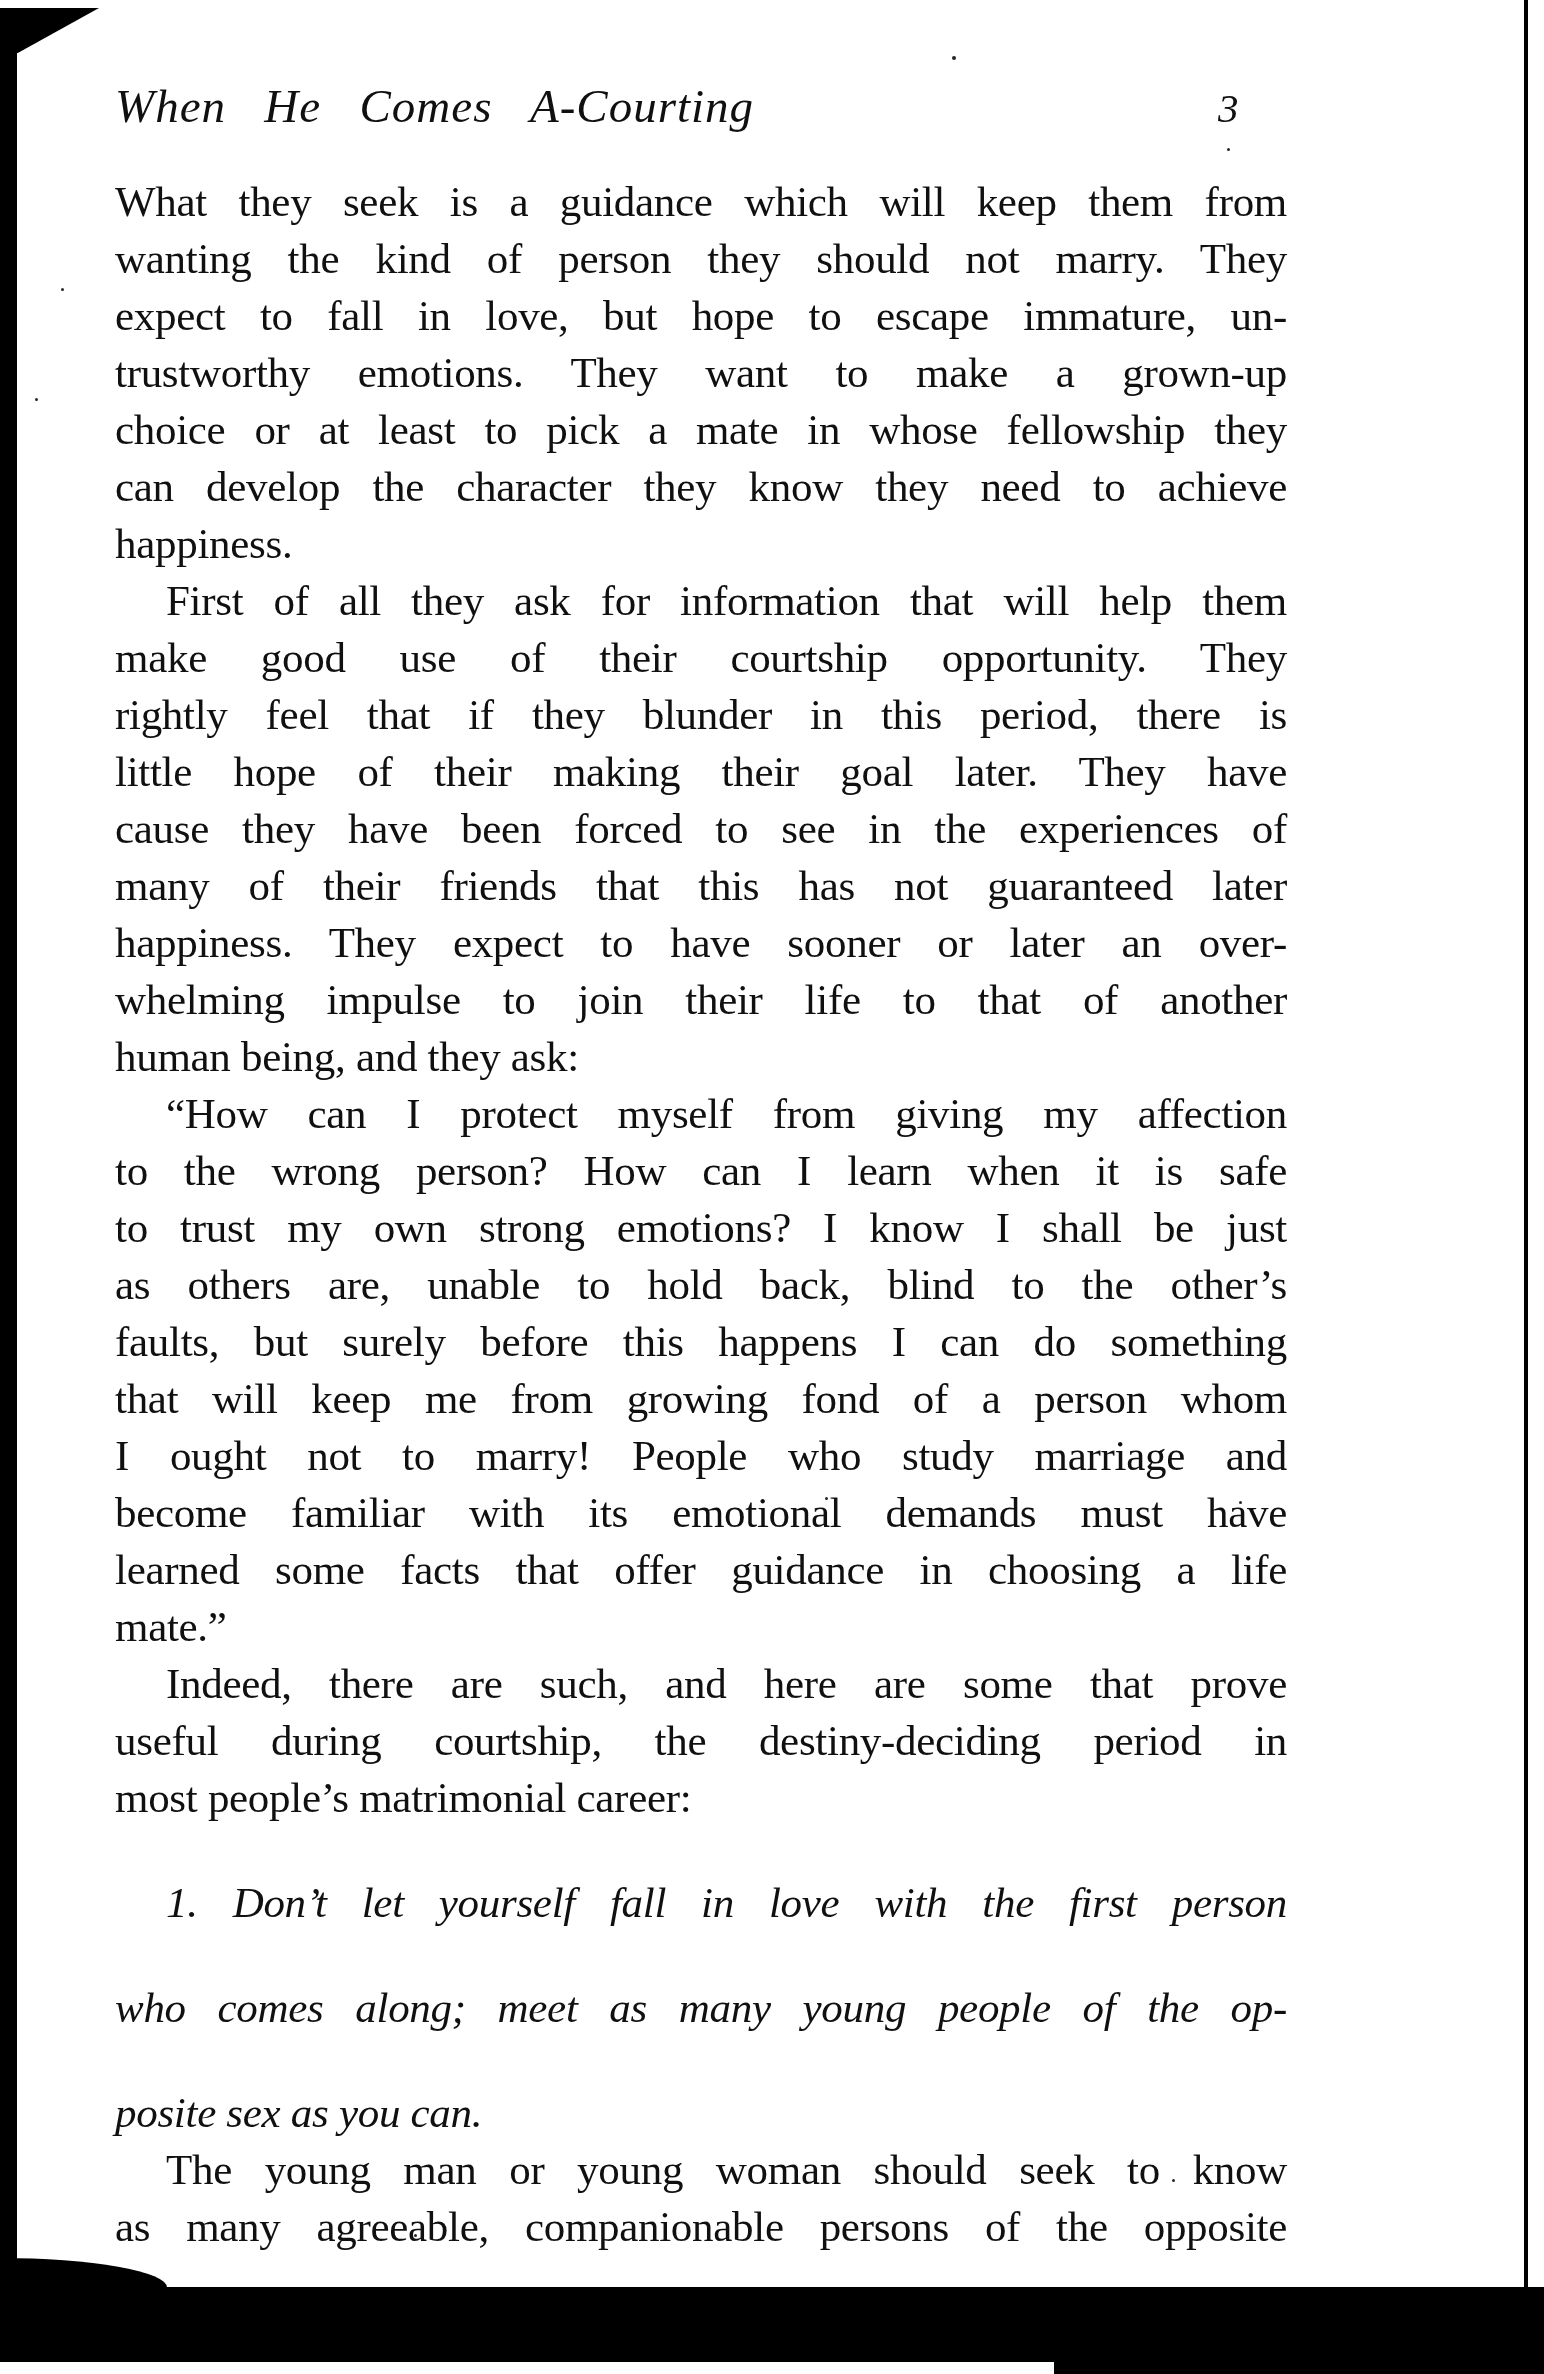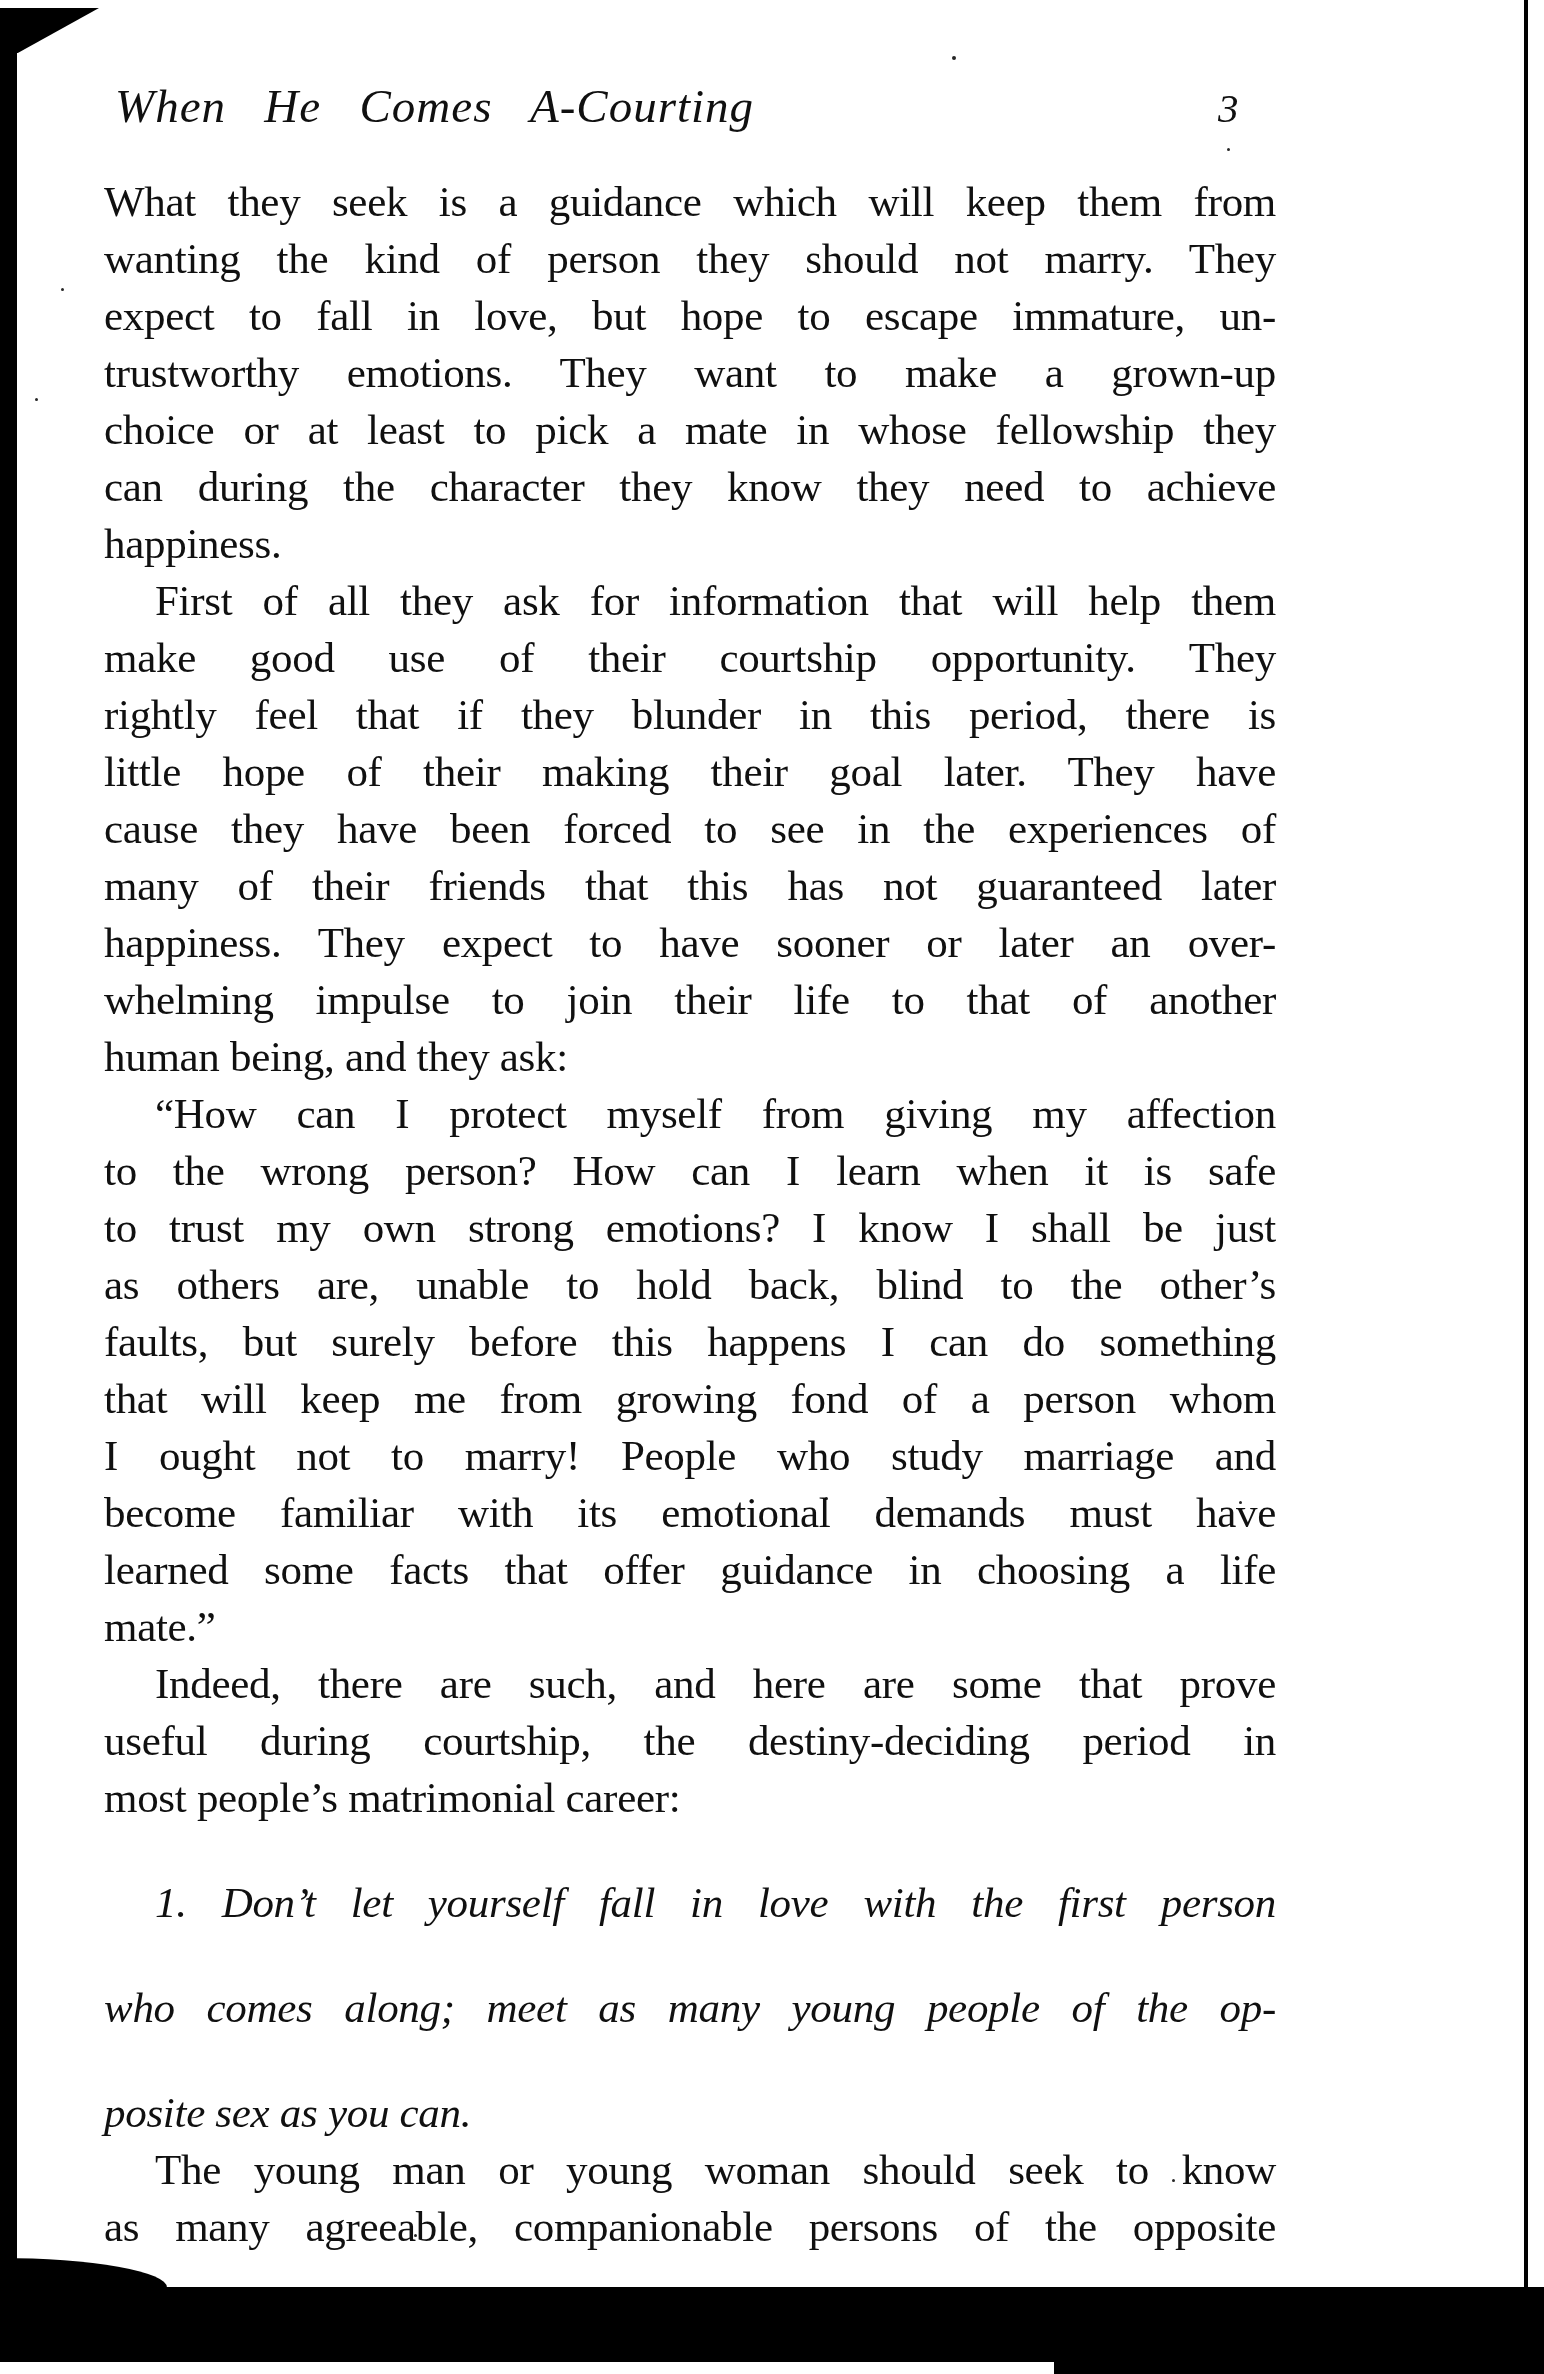--- a/index.html
+++ b/index.html
@@ -37,21 +37,21 @@
     left: 1103px;
     top: 2px;
     font-size: 41px;
     word-spacing: 0;
     letter-spacing: 0;
   }
 
   
   .text-block {
     position: absolute;
-    left: 104px;
+    left: 115px;
     top: 173px;
     width: 1172px;
     font-size: 43px;
     line-height: 57px;
     letter-spacing: -0.3px;
   }
   .para { margin: 0; }
   .para.italic .line { font-style: italic; margin-top: 48px; }
   .line {
     text-align: justify;
@@ -125,21 +125,21 @@
     <span class="folio">3</span>
   </div>
 
   <div class="text-block">
       <div class="para">
         <div class="line">What they seek is a guidance which will keep them from</div>
         <div class="line">wanting the kind of person they should not marry. They</div>
         <div class="line">expect to fall in love, but hope to escape immature, un-</div>
         <div class="line">trustworthy emotions. They want to make a grown-up</div>
         <div class="line">choice or at least to pick a mate in whose fellowship they</div>
-        <div class="line">can during the character they know they need to achieve</div>
+        <div class="line">can develop the character they know they need to achieve</div>
         <div class="line lastline">happiness.</div>
       </div>
       <div class="para">
         <div class="line firstline">First of all they ask for information that will help them</div>
         <div class="line">make good use of their courtship opportunity. They</div>
         <div class="line">rightly feel that if they blunder in this period, there is</div>
         <div class="line">little hope of their making their goal later. They have</div>
         <div class="line">cause they have been forced to see in the experiences of</div>
         <div class="line">many of their friends that this has not guaranteed later</div>
         <div class="line">happiness. They expect to have sooner or later an over-</div>

